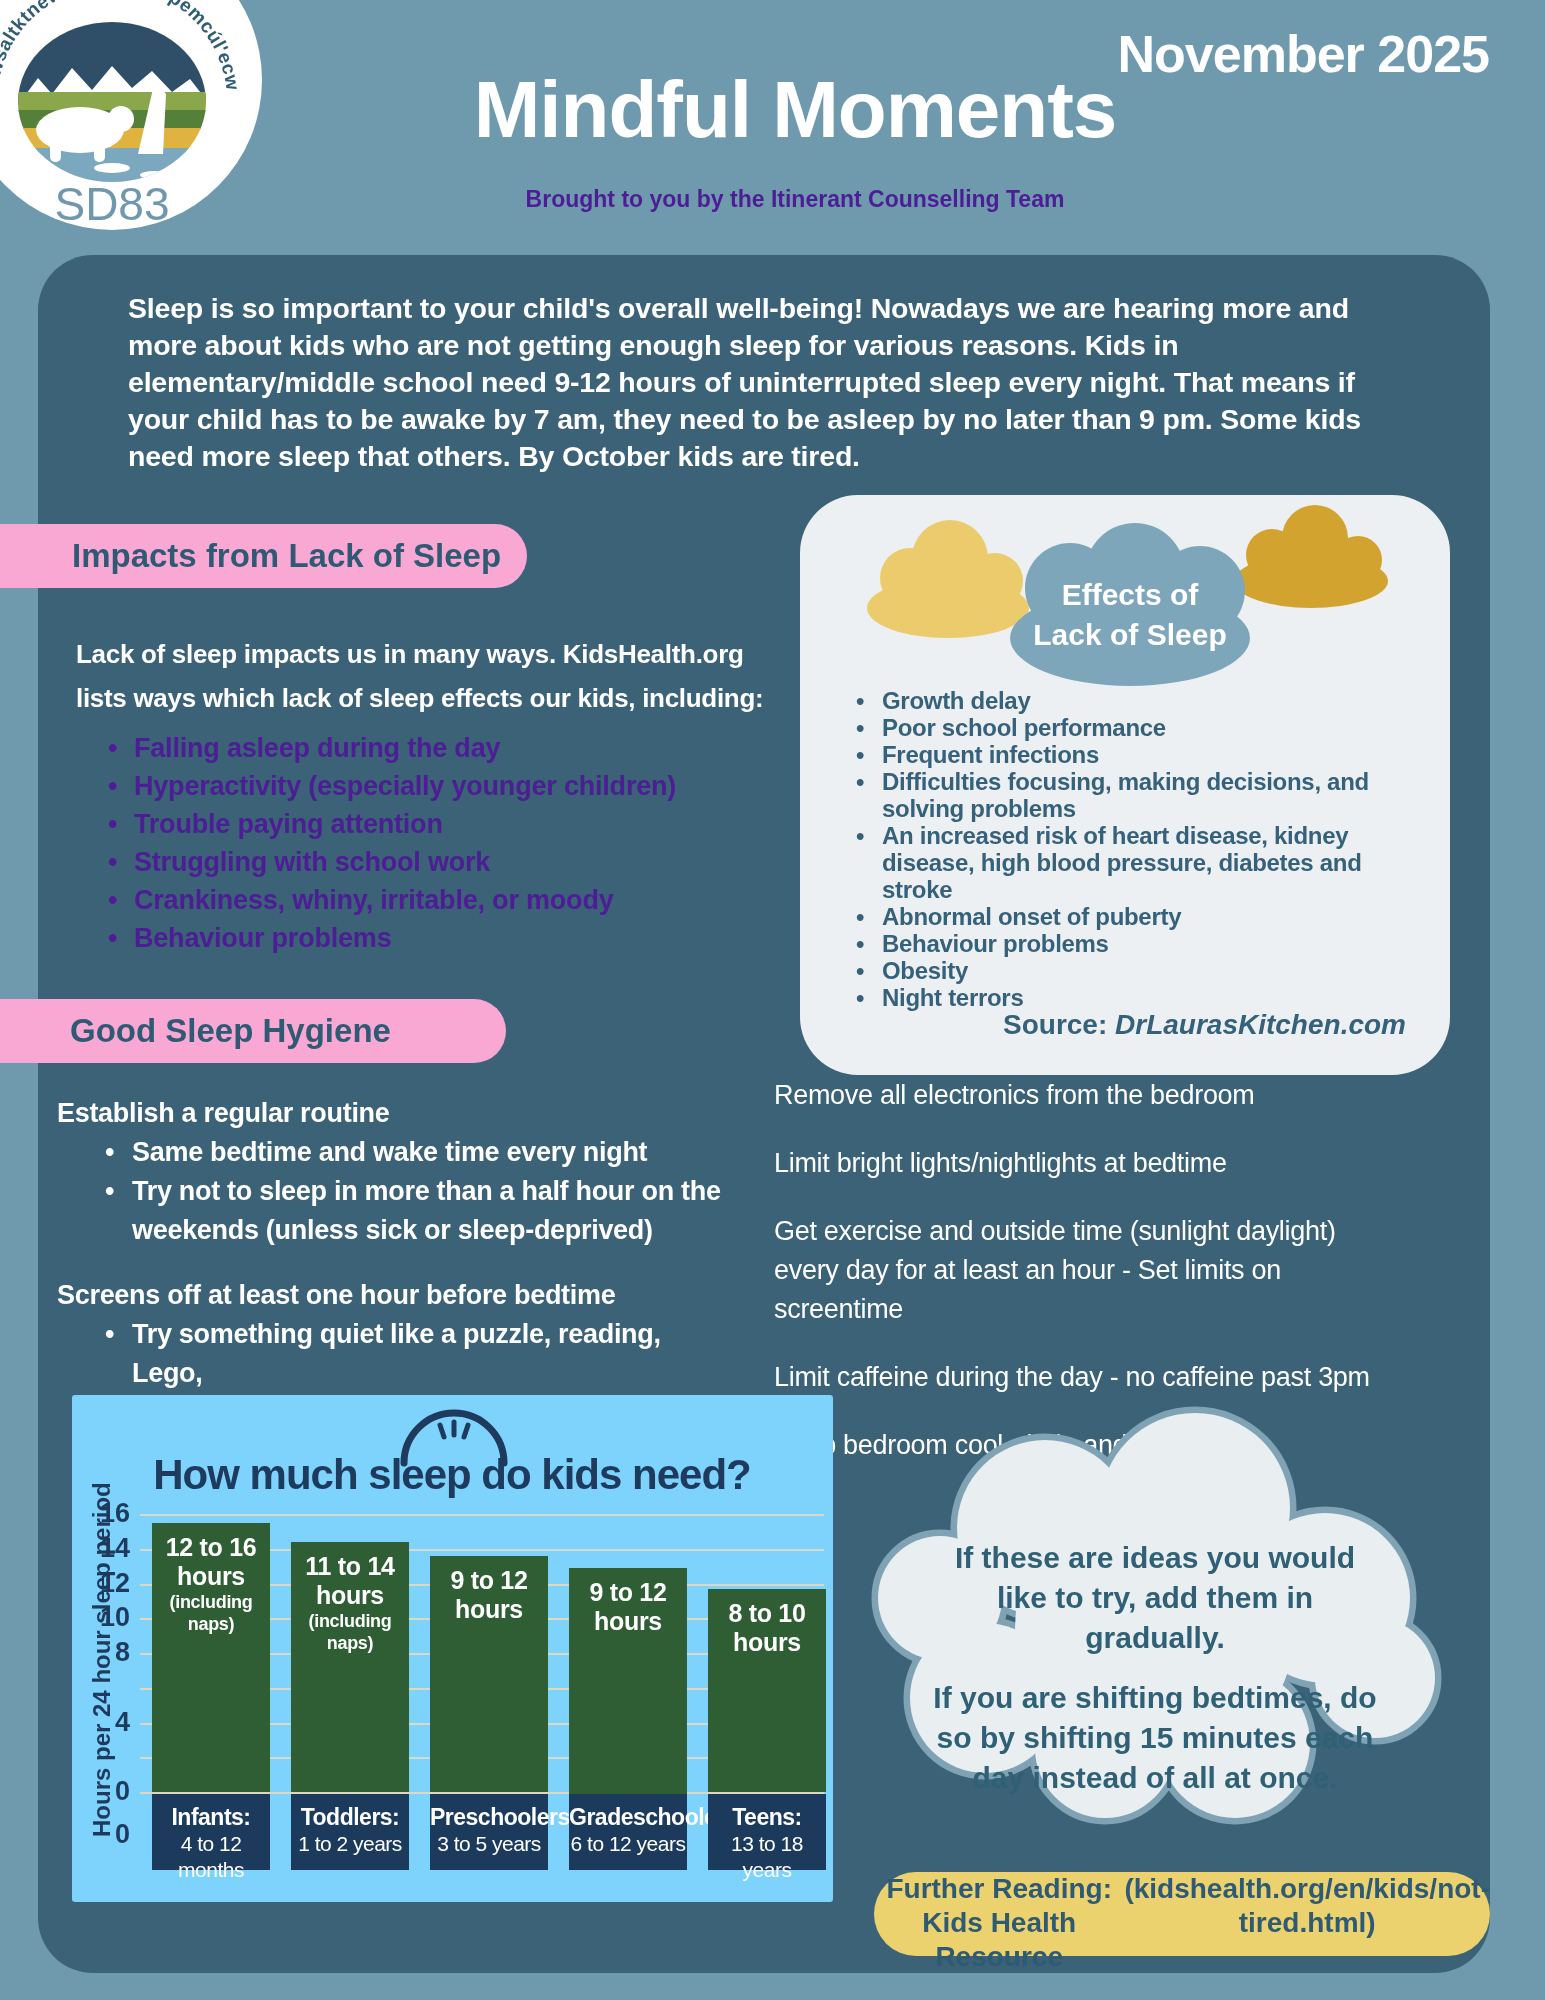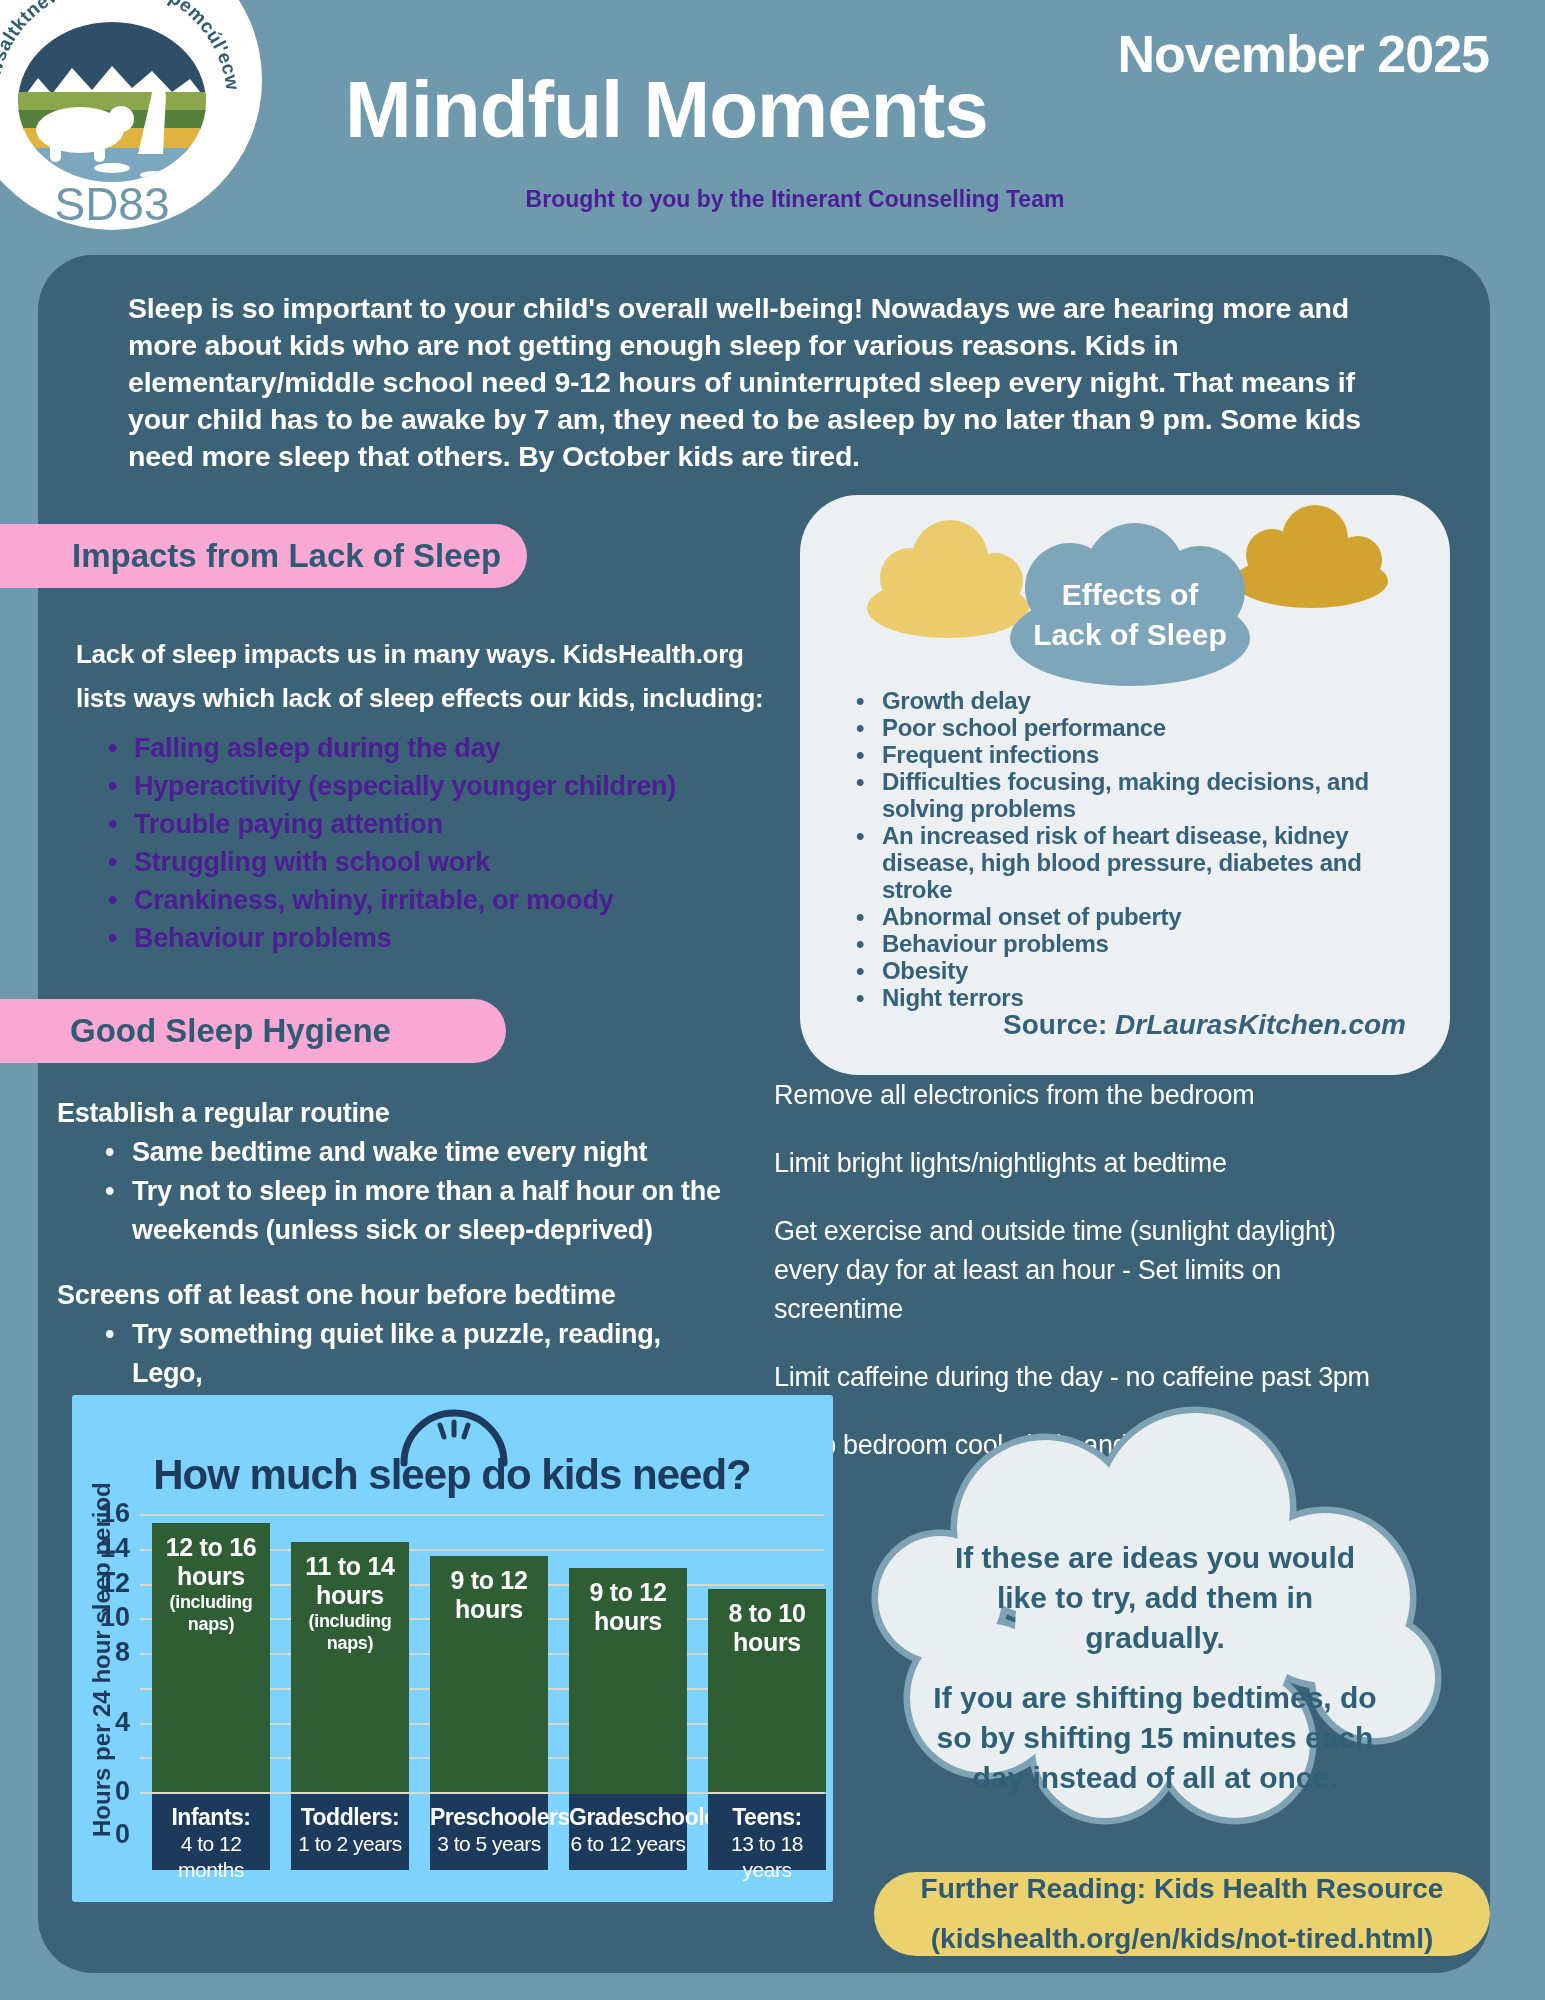--- a/index.html
+++ b/index.html
@@ -1,21 +1,21 @@
 <!DOCTYPE html>
 <html><head>
 <meta charset="utf-8">
 <style>
   html,body{margin:0;padding:0;background:#4a4a4a;}
   .page{position:relative;width:1545px;height:2000px;background:#6f9aae;overflow:hidden;
         font-family:"Liberation Sans",sans-serif;}
 
   
   .date{position:absolute;top:24px;right:56px;font-size:52px;font-weight:bold;color:#fff;letter-spacing:-1px;}
-  .title{position:absolute;top:64px;left:345px;width:900px;text-align:left;
+  .title{position:absolute;top:64px;left:345px;width:900px;text-align:center;
          font-size:80px;font-weight:bold;color:#fff;letter-spacing:-1px;}
   .subtitle{position:absolute;top:186px;left:345px;width:900px;text-align:center;
             font-size:23px;font-weight:bold;color:#4c1d95;}
   .logo{position:absolute;left:-38px;top:-70px;width:300px;height:304px;}
 
   
   .main-panel{position:absolute;left:38px;top:255px;width:1452px;height:1718px;
               background:#3b6276;border-radius:55px;}
   .intro{position:absolute;left:128px;top:290px;width:1310px;font-size:28.5px;font-weight:bold;
          color:#fff;line-height:37px;white-space:pre-line;letter-spacing:-0.2px;}
@@ -80,21 +80,21 @@
   .cat-l2{font-size:21px;line-height:26px;letter-spacing:-0.5px;}
 
   
   .advice-cloud{position:absolute;left:855px;top:1398px;}
   .advice-text{position:absolute;left:905px;top:1538px;width:500px;text-align:center;
                color:#2f6076;font-weight:bold;font-size:30px;}
   .advice-text p{margin:0 0 20px 0;line-height:40px;white-space:pre-line;}
 
   
   .footer-pill{position:absolute;left:874px;top:1872px;width:616px;height:84px;background:#ecd26f;
-               border-radius:42px;display:flex;flex-direction:column;justify-content:space-between;
+               border-radius:42px;display:flex;flex-direction:row;justify-content:flex-start;
                text-align:center;color:#2e5a74;font-weight:bold;font-size:28px;line-height:34px;}
 </style>
 </head>
 <body>
 
 <div class="page">
 
   <div class="main-panel"></div>
 
   <div class="date">November 2025</div>

